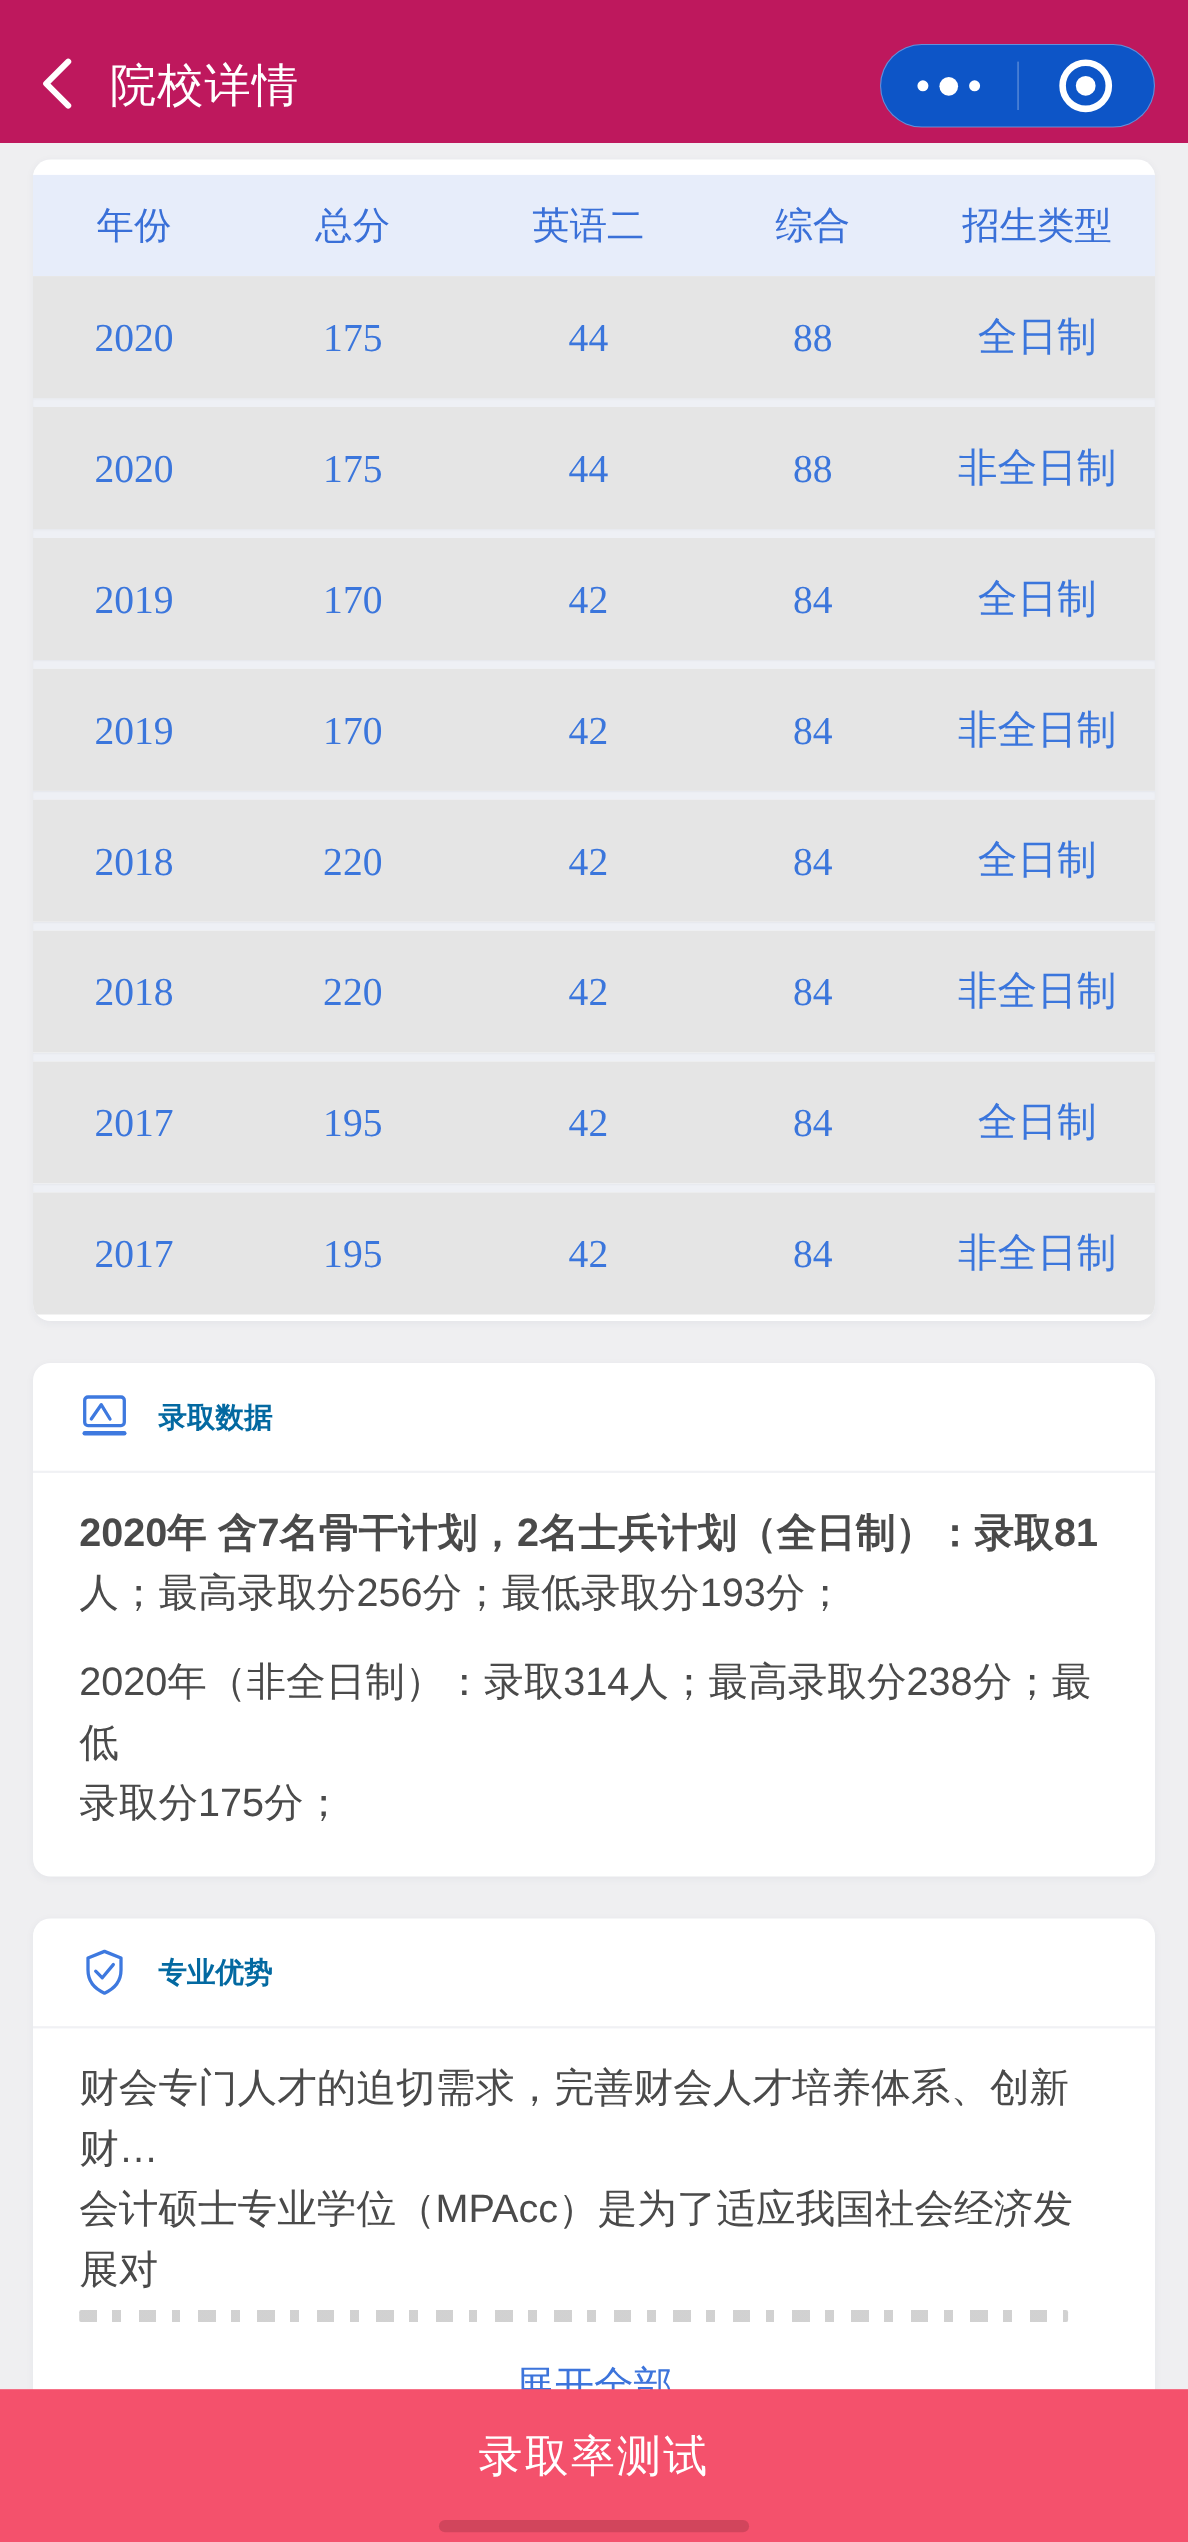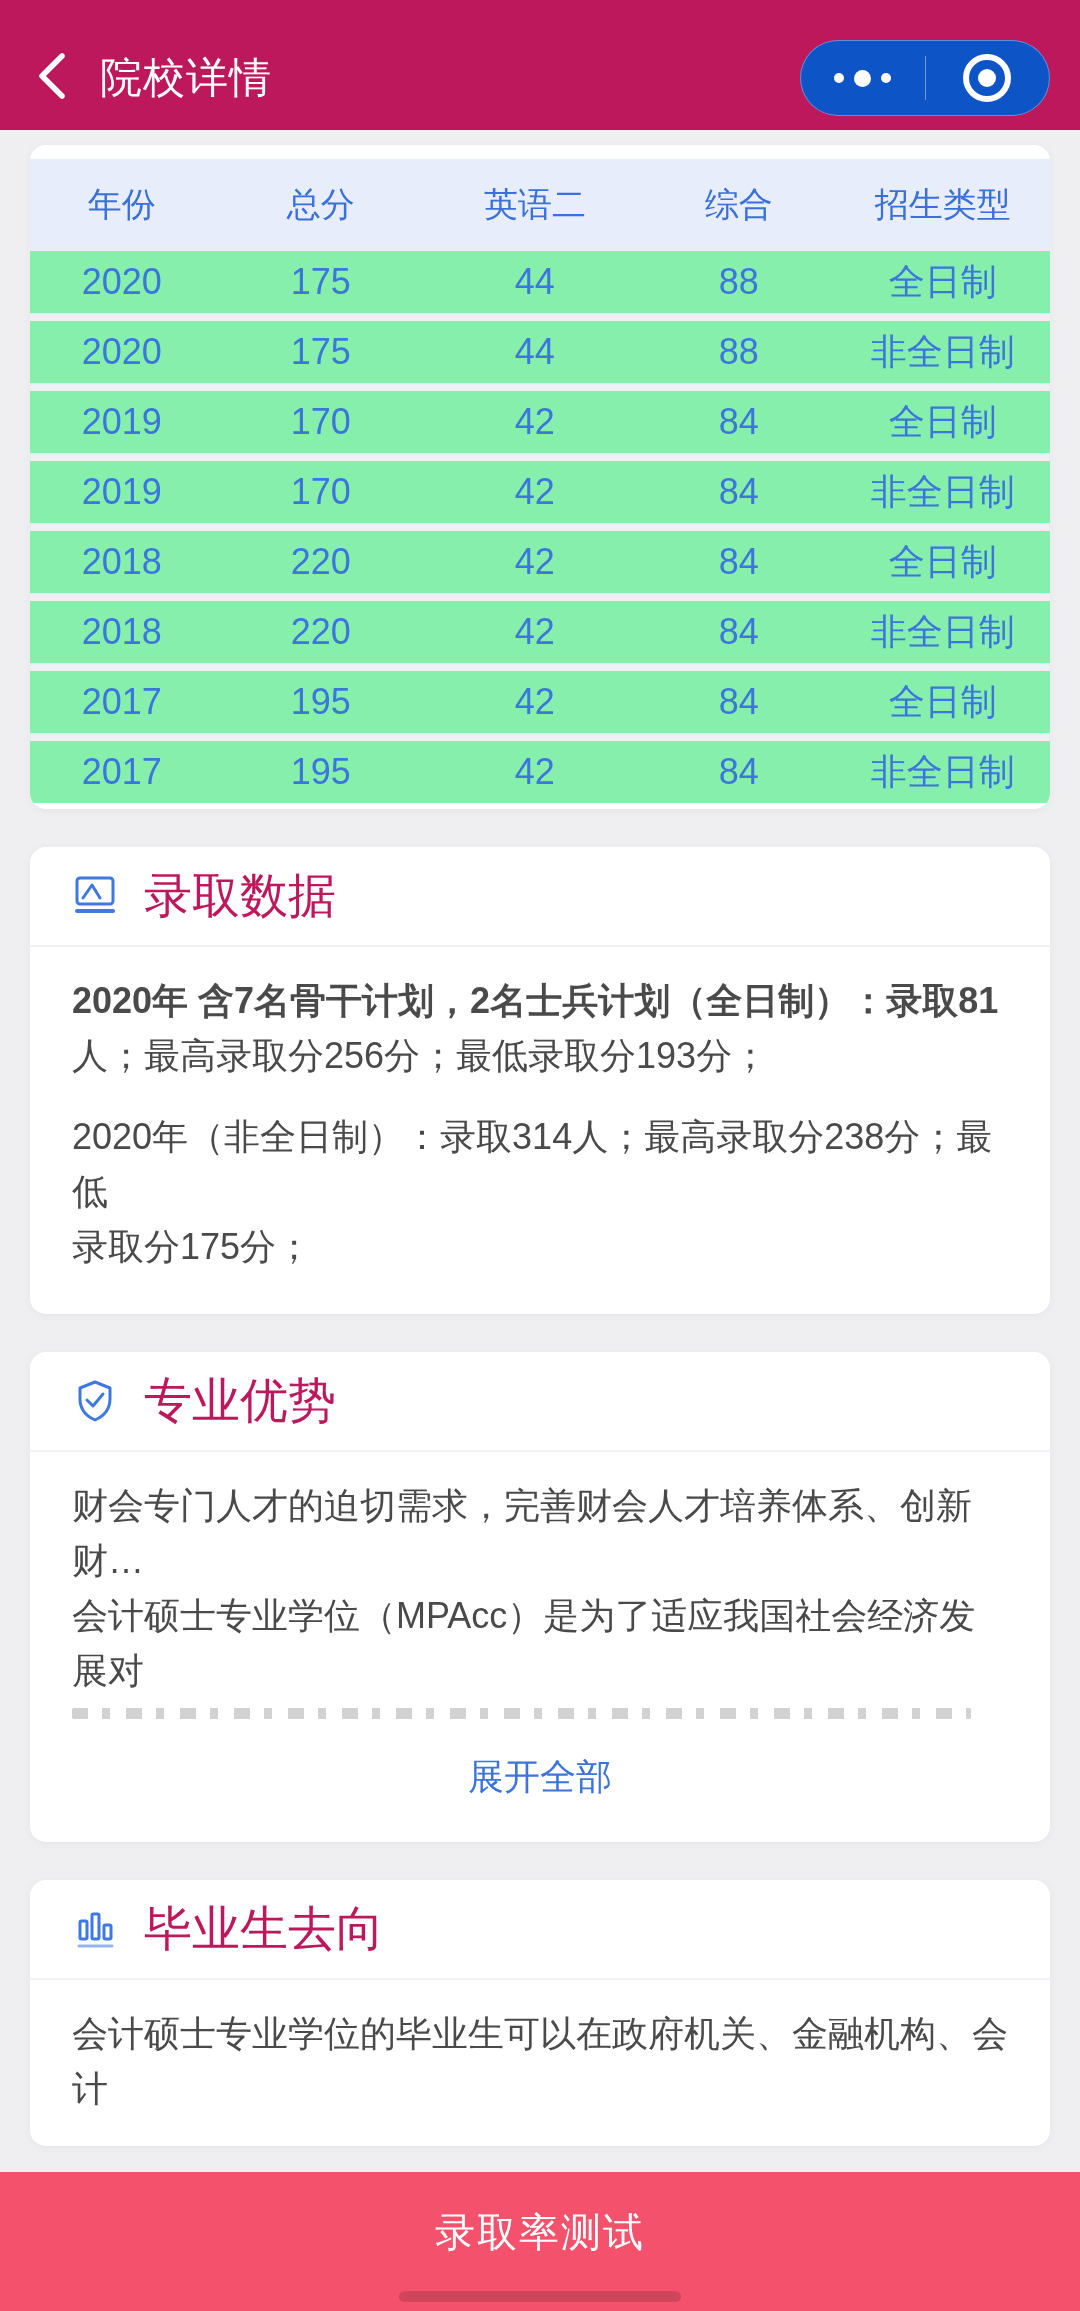--- a/index.html
+++ b/index.html
@@ -39,34 +39,34 @@
   .card {
     background:#fff; border-radius:16px; margin:0 30px;
     box-shadow:0 2px 8px rgba(30,50,90,0.05);
     overflow:hidden;
   }
   .table-card { margin-top:15px; padding-top:14px; padding-bottom:6px; }
 
   .trow, .thead-row { display:flex; align-items:center; }
   .thead-row { background:#E7EDFA; height:92px; }
   .thead-row .cell { color:#3A70D8; font-size:34px; font-weight:500; }
-  .trow { height:62px; background:#86efac; }
+  .trow { height:111px; background:#e5e5e5;justify-content:flex-end; }
   .trow .cell { color:#3B76DC; font-size:36px; }
-  .cell { text-align:center; }
+  .cell { text-align:center;font-family:Liberation Serif, serif; }
   .c1 { width:18%; } .c2 { width:21%; } .c3 { width:21%; } .c4 { width:19%; } .c5 { width:21%; }
   .row-divider { height:8px; background:#EEF0F5; box-shadow:inset 0 1px 2px rgba(0,0,0,0.04); }
 
   .section-card { margin-top:38px; }
   .card-head {
     display:flex; align-items:center; height:100px; padding:0 42px;
     border-bottom:2px solid #F0F1F4;
   }
   .section-icon { width:46px; height:46px; margin-right:26px; color:#3E79DF; flex:0 0 auto; }
   .section-icon svg { width:100%; height:100%; display:block; }
-  .section-title { font-size:48px; color:#be185d; font-weight:400; }
+  .section-title { font-size:26px; color:#0369a1; font-weight:700; }
   .card-body { padding:26px 42px 40px 42px; }
   .body-text { font-size:36px; line-height:55px; color:#4A4A4A; }
   .para { margin-bottom:26px; }
   .para:last-child { margin-bottom:0; }
 
   .clipped-line {
     margin-top:10px; height:11px; width:96%; opacity:0.40; border-radius:2px;
     background:
       repeating-linear-gradient(90deg,#8d8d8d 0 16px,transparent 16px 30px,#8d8d8d 30px 38px,transparent 38px 54px);
   }

